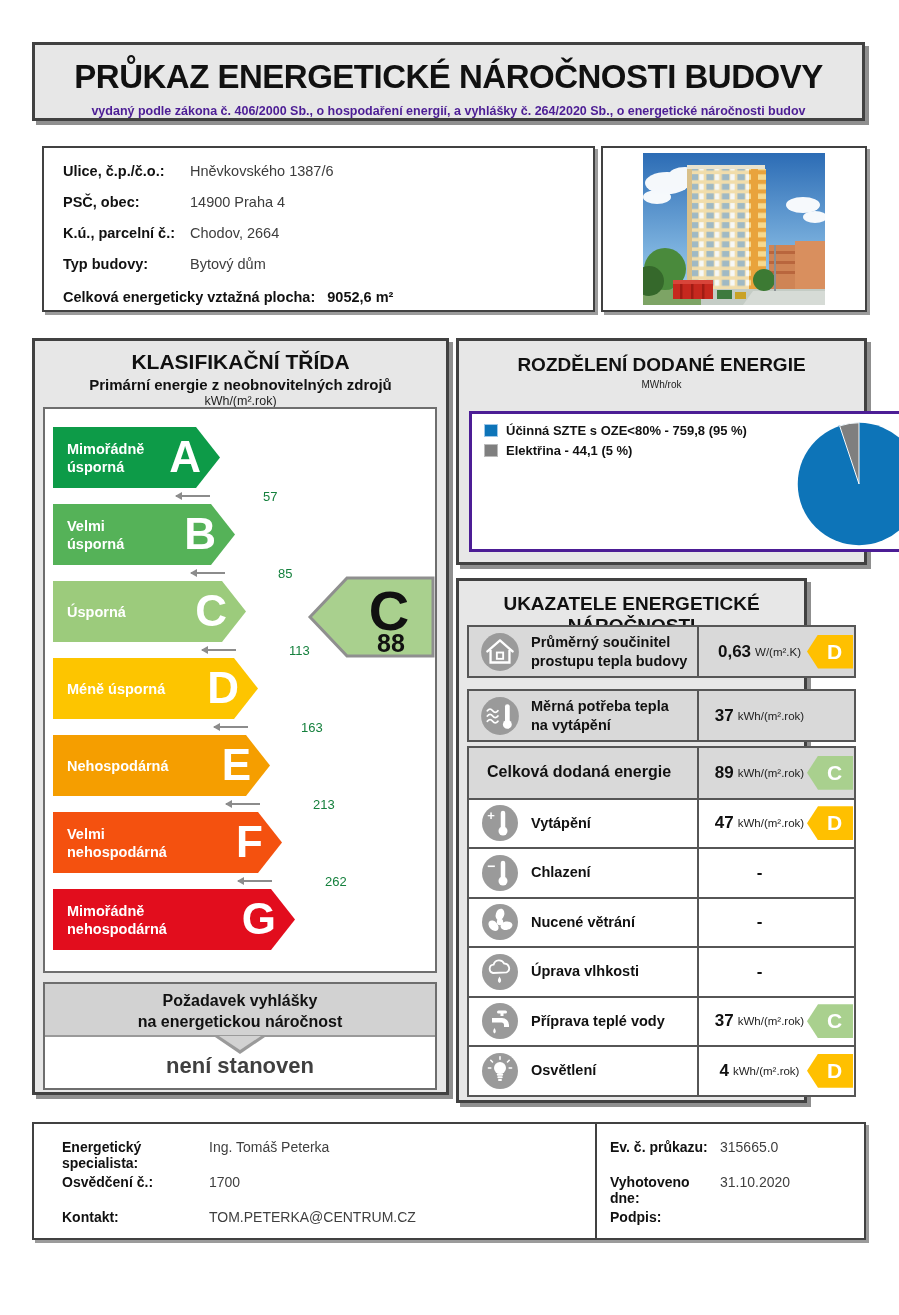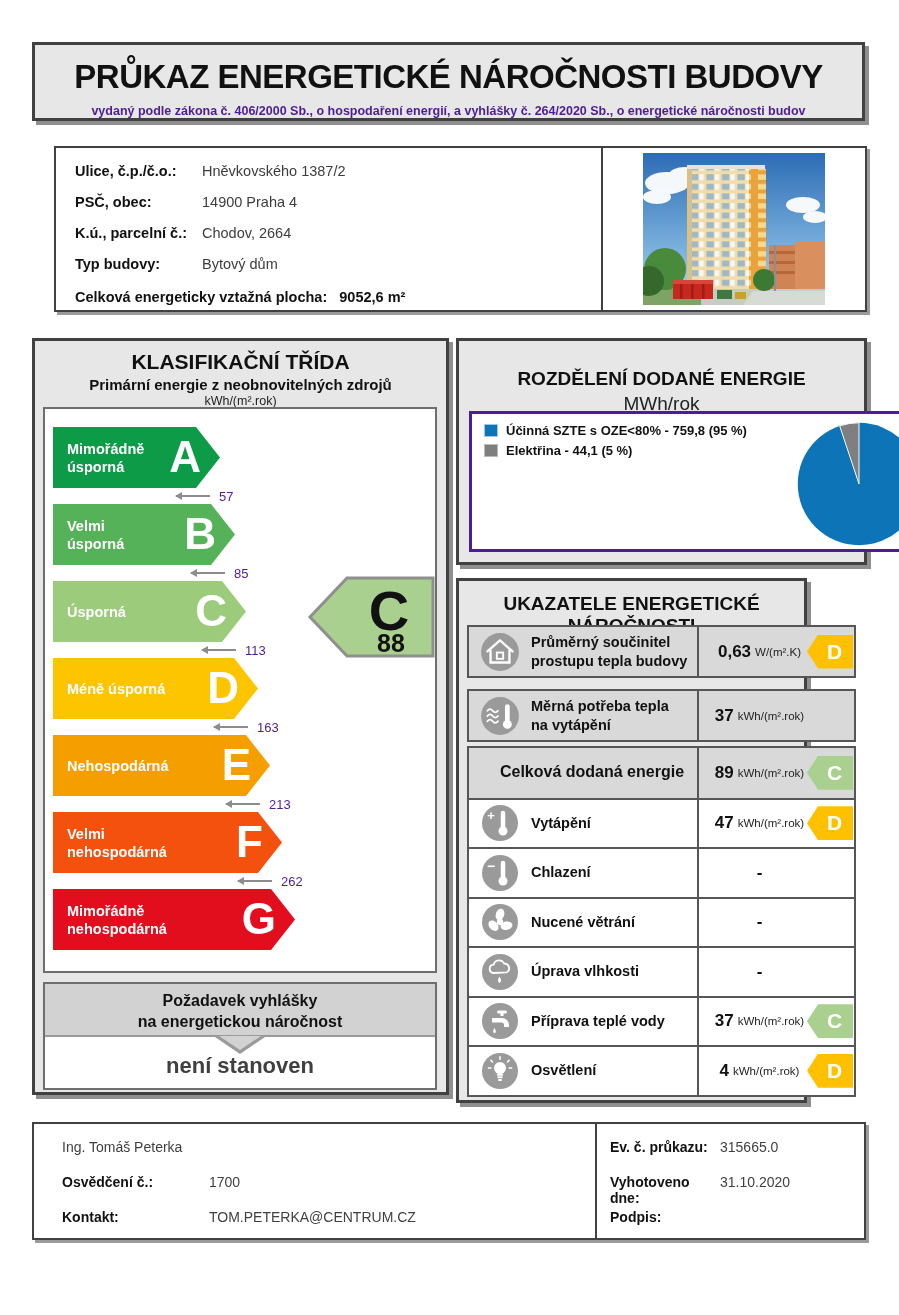--- a/index.html
+++ b/index.html
@@ -8,21 +8,21 @@
 
   .panel { position:absolute; border:3px solid #414141; background:#e7e7e7; box-shadow:4px 4px 0 #8f8f8f; }
   .box   { position:absolute; border:2px solid #414141; background:#fff;    box-shadow:3px 3px 0 #9b9b9b; }
 
   
   #header-box { left:32px; top:42px; width:833px; height:79px; text-align:center; }
   #doc-title { margin-top:13px; font-size:33px; font-weight:bold; letter-spacing:-0.5px; color:#111; }
   #doc-subtitle { margin-top:8px; font-size:12.5px; font-weight:bold; color:#4c1d95; }
 
   
-  #address-box { left:54px; top:146px; width:553px; height:166px; padding:15px 0 4px 19px; }
+  #address-box { left:42px; top:146px; width:553px; height:166px; padding:15px 0 4px 19px; }
   .addr-row { display:flex; height:31px; align-items:flex-start; font-size:14.5px; }
   .addr-row .lbl { width:127px; font-weight:bold; color:#111; }
   .addr-row .val { color:#3d3d3d; }
   .area-row { font-size:14.5px; font-weight:bold; color:#111; margin-top:2px; }
   .area-row .area-val { margin-left:8px; }
 
   
   #photo-box { left:601px; top:146px; width:266px; height:166px; display:flex; align-items:center; justify-content:center; }
 
   
@@ -31,60 +31,60 @@
   .cp-sub   { text-align:center; font-size:15px; font-weight:bold; margin-top:2px; color:#111; }
   .cp-unit  { text-align:center; font-size:12.5px; margin-top:1px; color:#222; }
   .cp-scale { position:absolute; left:8px; top:66px; width:394px; height:566px; background:#fff; border:2px solid #6e6e6e; padding:18px 0 0 8px; }
   .band { position:relative; height:61px; color:#fff;
           clip-path:polygon(0 0, calc(100% - 24px) 0, 100% 50%, calc(100% - 24px) 100%, 0 100%); }
   .band-label { position:absolute; left:14px; top:50%; transform:translateY(-50%);
                 font-size:14.5px; font-weight:bold; line-height:1.25; white-space:pre-line; }
   .band-letter { position:absolute; right:19px; top:50%; transform:translateY(-52%);
                  font-size:44px; font-weight:bold; }
   .w-a{width:167px}.w-b{width:182px}.w-c{width:193px}.w-d{width:205px}.w-e{width:217px}.w-f{width:229px}.w-g{width:242px}
-  .threshold { height:16px; display:flex; align-items:center; font-size:13px; color:#4c1d95; }
+  .threshold { height:16px; display:flex; align-items:center; font-size:13px; color:#15803d;gap:44px; }
   .t-a{margin-left:123px}.t-b{margin-left:138px}.t-c{margin-left:149px}.t-d{margin-left:161px}.t-e{margin-left:173px}.t-f{margin-left:185px}
   .tline { display:inline-block; position:relative; width:34px; height:1.5px; background:#8c8c8c; margin-right:9px; }
   .tline::before { content:''; position:absolute; left:-1px; top:-3.6px; width:0; height:0;
                    border-right:7px solid #8c8c8c; border-top:4px solid transparent; border-bottom:4px solid transparent; }
   #rating-arrow { position:absolute; left:272px; top:232px; }
 
   .req-box { position:absolute; left:8px; top:641px; width:394px; height:108px; border:2px solid #6e6e6e; background:#fff; }
   .req-top { height:53px; background:#d2d2d2; border-bottom:2px solid #9a9a9a; text-align:center;
              font-size:16px; font-weight:bold; color:#111; white-space:pre-line; line-height:1.3; padding-top:7px; }
   .req-pointer { position:absolute; top:53px; left:50%; transform:translateX(-50%); width:0; height:0;
                  border-left:25px solid transparent; border-right:25px solid transparent; border-top:17px solid #9a9a9a; }
   .req-pointer::after { content:''; position:absolute; left:-21px; top:-18px; width:0; height:0;
                  border-left:21px solid transparent; border-right:21px solid transparent; border-top:14px solid #d2d2d2; }
   .req-val { position:absolute; bottom:9px; width:100%; text-align:center; font-size:22px; font-weight:bold; color:#404040; }
 
   
   #pie-panel { left:456px; top:338px; width:411px; height:227px; }
-  #pie-title { text-align:center; font-size:19px; font-weight:bold; margin-top:27px; color:#111; }
-  #pie-unit  { text-align:center; font-size:19px; margin-top:3px; color:#222; }
+  #pie-title { text-align:center; font-size:19px; font-weight:bold; margin-top:13px; color:#111; }
+  #pie-unit  { text-align:center; font-size:10px; margin-top:3px; color:#222; }
   .pie-chartbox { position:absolute; left:10px; top:70px; width:464px; height:141px; background:#fff; border:3px solid #4c1d95; }
   .legend { position:absolute; left:12px; top:9px; }
   .legend-item { display:flex; align-items:center; margin-bottom:5px; }
   .legend-swatch { width:14px; height:13px; margin-right:8px; border:1px solid #9ec7e8; }
   .legend-label { font-size:13px; font-weight:bold; color:#111; }
   .pie-svg { position:absolute; right:4px; top:3px; }
 
   
   #ind-panel { left:456px; top:578px; width:351px; height:525px; }
   #ind-title { text-align:center; font-size:19px; font-weight:bold; margin-top:12px; color:#111; }
   .ind-rows { position:absolute; left:8px; top:44px; width:389px; }
   .ind-row { position:relative; display:flex; align-items:center; border:2px solid #565656; background:#fff; }
   .ind-row.gray { background:#d9d9d9; }
   .ind-row.standalone { height:53px; }
   .ind-table { border:2px solid #565656; }
   .ind-table .ind-row { border:none; border-top:2px solid #565656; height:49.5px; }
   .ind-table .ind-row:first-child { border-top:none; }
   .icon-cell { width:62px; display:flex; justify-content:center; flex-shrink:0; }
   .ind-label { flex:1; font-size:14.5px; font-weight:bold; color:#111; line-height:1.3; white-space:pre-line; }
-  .ind-label.big { font-size:16px; padding-left:18px;text-align:center; }
+  .ind-label.big { font-size:16px; padding-left:18px; }
   .val-cell { position:relative; width:157px; align-self:stretch; border-left:2px solid #565656;
               display:flex; align-items:center; justify-content:center; padding-right:34px; }
   .val-num { font-size:17px; font-weight:bold; color:#111; }
   .val-unit { font-size:11.5px; color:#222; margin-left:4px; }
   .badge { position:absolute; right:1px; top:50%; transform:translateY(-50%); width:46px; height:34px;
            clip-path:polygon(0 50%, 11px 0, 100% 0, 100% 100%, 11px 100%);
            color:#fff; font-size:21px; font-weight:bold; display:flex; align-items:center; justify-content:center; padding-left:9px; }
 
   
   #footer-box { left:32px; top:1122px; width:834px; height:118px; display:flex; }
@@ -102,21 +102,21 @@
 <div class="sheet">
 
   <div class="panel" id="header-box">
     <div id="doc-title">PRŮKAZ ENERGETICKÉ NÁROČNOSTI BUDOVY</div>
     <div id="doc-subtitle">vydaný podle zákona č. 406/2000 Sb., o hospodaření energií, a vyhlášky č. 264/2020 Sb., o energetické náročnosti budov</div>
   </div>
 
   <div class="box" id="address-box">
     <div class="addr-row">
       <span class="lbl">Ulice, č.p./č.o.:</span>
-      <span class="val">Hněvkovského 1387/2</span>
+      <span class="val">Hněvkovského 1387/6</span>
     </div>
     <div class="addr-row">
       <span class="lbl">PSČ, obec:</span>
       <span class="val">14900 Praha 4</span>
     </div>
     <div class="addr-row">
       <span class="lbl">K.ú., parcelní č.:</span>
       <span class="val">Chodov, 2664</span>
     </div>
     <div class="addr-row">
@@ -450,20 +450,21 @@
             <span class="badge" style="background: rgb(255, 192, 0);">D</span>
           </div>
         </div>
       </div>
     </div>
   </div>
 
   <div class="box" id="footer-box">
     <div class="foot-left">
       <div class="foot-row">
+        <span class="lbl">Energetický specialista:</span>
         <span class="val">Ing. Tomáš Peterka</span>
       </div>
       <div class="foot-row">
         <span class="lbl">Osvědčení č.:</span>
         <span class="val">1700</span>
       </div>
       <div class="foot-row">
         <span class="lbl">Kontakt:</span>
         <span class="val">TOM.PETERKA@CENTRUM.CZ</span>
       </div>

